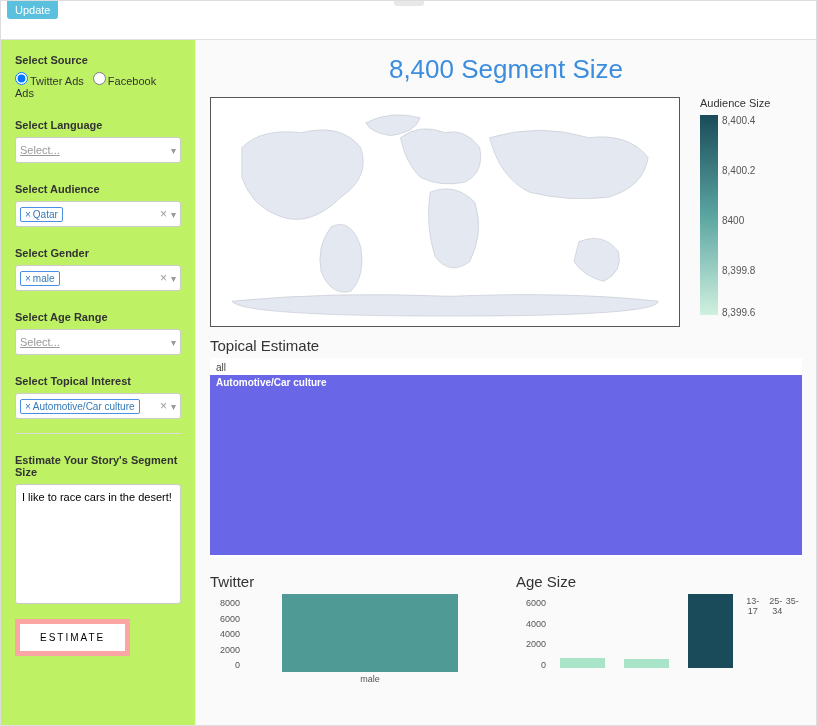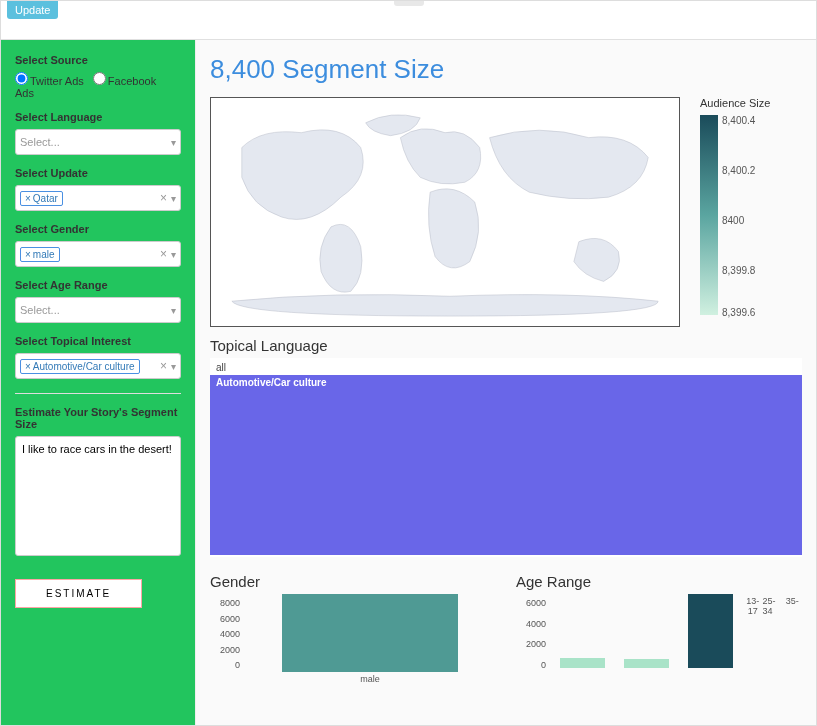--- a/index.html
+++ b/index.html
@@ -2,42 +2,42 @@
 <html><head>
 <meta charset="utf-8">
 <style>
 * { box-sizing: border-box; margin: 0; padding: 0; }
 body { font-family: Arial, Helvetica, sans-serif; font-size: 12px; background: #fff; color: #333; }
 .container { width: 817px; height: 726px; display: flex; flex-direction: column; border: 1px solid #ddd; }
 .topbar { height: 39px; background: #fff; border-bottom: 1px solid #e0e0e0; position: relative; }
 .topbar::before { content:""; position:absolute; top:0; left:50%; width:30px; height:5px; background:#e8e8e8; border-radius:0 0 3px 3px; transform:translateX(-50%); }
 .update-btn { background:#5bc0de; color:#fff; border:none; padding:3px 8px; font-size:11px; border-radius:0 0 3px 3px; cursor:pointer; margin-left:6px; }
 .main { flex:1; display:flex; }
-.sidebar { width:195px; padding:14px; border-right:1px solid #eee; background:#22c55e; overflow:hidden; }
+.sidebar { width:195px; padding:14px; border-right:1px solid #eee; background:#bef264; overflow:hidden; }
 .content { flex:1; padding:10px 14px 4px; background:#fafafa; overflow:hidden; }
 
-.lbl { font-weight:bold; font-size:11px; margin-bottom:6px; margin-top:12px; }
+.lbl { font-weight:bold; font-size:11px; margin-bottom:6px; margin-top:20px; }
 .lbl:first-child { margin-top:0; }
 .radio-row { font-size:11px; }
 .radio-row input { margin-right:2px; }
 .radio-row span { margin-right:6px; }
 
 .select-box { width:100%; border:1px solid #ccc; border-radius:3px; background:#fff; display:flex; align-items:center; padding:3px 4px; min-height:26px; cursor:pointer; }
-.select-box .placeholder { color:#999; font-size:11px; flex:1; }
+.select-box .placeholder { color:#999; font-size:11px; flex:1;text-decoration:underline; }
 .select-box .caret { color:#999; font-size:10px; }
 .tag { border:1px solid #4a90e2; color:#337ab7; background:#fff; border-radius:2px; font-size:10px; padding:1px 4px; display:inline-flex; align-items:center; margin-right:4px; }
 .tag .tx { color:#337ab7; margin-right:2px; font-weight:normal; }
 .sel-content { flex:1; display:flex; align-items:center; flex-wrap:wrap; }
 .clear-x { color:#999; font-size:12px; padding:0 4px; }
 
 .hr { border:none; border-top:1px solid #ddd; margin:14px 0 10px; }
 .textarea { width:100%; height:120px; border:1px solid #ccc; border-radius:3px; padding:6px; font-size:11px; resize:none; font-family:inherit; }
-.estimate-btn { margin-top:20px; border:1px solid #fca5a5; background:#fff; padding:8px 30px; font-size:10px; letter-spacing:2px; cursor:pointer; }
-
-.seg-title { color:#3c8dde; font-size:26px; font-weight:normal; text-align:left; margin:4px 0 12px; }
+.estimate-btn { margin-top:12px; border:5px solid #fca5a5; background:#fff; padding:8px 20px; font-size:10px; letter-spacing:2px; cursor:pointer; }
+
+.seg-title { color:#3c8dde; font-size:26px; font-weight:normal; text-align:center; margin:4px 0 12px; }
 .map-row { display:flex; }
 .map-box { width:470px; height:230px; border:1px solid #555; background:#fff; position:relative; }
 .legend { margin-left:20px; font-size:10px; }
 .legend-title { font-size:11px; margin-bottom:6px; }
 .legend-bar { width:18px; height:200px; background:linear-gradient(to top,#d0f0e0,#5aa5a0,#1a4b5a); position:relative; }
 .legend-tick { position:absolute; left:22px; font-size:10px; color:#555; white-space:nowrap; }
 
 .section-title { font-size:15px; color:#333; margin:10px 0 4px; }
 .ti-box { background:#fff; padding:2px 0; }
 .ti-all { font-size:10px; color:#444; padding:2px 6px; }
@@ -70,21 +70,21 @@
         <label><input type="radio" name="src" checked="" style=""><span>Twitter Ads</span></label>
         <label><input type="radio" name="src" style=""><span>Facebook Ads</span></label>
       </div>
 
       <div class="lbl">Select Language</div>
       <div class="select-box">
         <span class="placeholder">Select...</span>
         <span class="caret">▾</span>
       </div>
 
-      <div class="lbl">Select Update</div>
+      <div class="lbl">Select Audience</div>
       <div class="select-box">
         <span class="sel-content">
           <span class="tag">
               <span class="tx">×</span>
               <span>Qatar</span>
             </span>
         </span>
         <span class="clear-x">×</span>
         <span class="caret">▾</span>
       </div>
@@ -151,31 +151,31 @@
           <div class="legend-bar">
             <span class="legend-tick" style="top:0%">8,400.4</span>
             <span class="legend-tick" style="top:25%">8,400.2</span>
             <span class="legend-tick" style="top:50%">8400</span>
             <span class="legend-tick" style="top:75%">8,399.8</span>
             <span class="legend-tick" style="top:96%">8,399.6</span>
           </div>
         </div>
       </div>
 
-      <div class="section-title">Topical Language</div>
+      <div class="section-title">Topical Estimate</div>
       <div class="ti-box">
         <div class="ti-all">all</div>
         <div class="ti-bar">
             <span>Automotive/Car culture</span>
           </div>
       </div>
 
       <div class="bottom-charts">
         <div class="chart-col">
-          <div class="section-title">Gender</div>
+          <div class="section-title">Twitter</div>
           <div class="mini-chart">
             <div class="y-axis" id="gender-y">
                 <span>8000</span>
                 <span>6000</span>
                 <span>4000</span>
                 <span>2000</span>
                 <span>0</span>
               </div>
             <div style="flex:1;display:flex;flex-direction:column">
               <div class="plot-area">
@@ -185,21 +185,21 @@
                     </div>
                   </div>
                 </div>
               <div class="x-labels" id="gender-x">
                   <span style="flex: 1 1 0%; text-align: center;">male</span>
                 </div>
             </div>
           </div>
         </div>
         <div class="chart-col">
-          <div class="section-title">Age Range</div>
+          <div class="section-title">Age Size</div>
           <div class="mini-chart">
             <div class="y-axis" id="age-y">
                 <span>6000</span>
                 <span>4000</span>
                 <span>2000</span>
                 <span>0</span>
               </div>
             <div style="flex:1;display:flex;flex-direction:row">
               <div class="plot-area">
                   <div class="plot-bars" id="age-bars">
@@ -209,21 +209,21 @@
                     <div style="flex: 1 1 0%; height: 100%; display: flex; align-items: flex-end; justify-content: center;">
                       <div style="width: 70%; height: 11.6667%; background: rgb(169, 227, 200);"></div>
                     </div>
                     <div style="flex: 1 1 0%; height: 100%; display: flex; align-items: flex-end; justify-content: center;">
                       <div style="width: 70%; height: 100%; background: rgb(26, 75, 90);"></div>
                     </div>
                   </div>
                 </div>
               <div class="x-labels" id="age-x">
                   <span style="flex: 1 1 0%; text-align: center;">13-17</span>
-                  <span style="flex: 1 1 0%; text-align: left;">25-34</span>
+                  <span style="flex: 1 1 0%; text-align: right;">25-34</span>
                   <span style="flex: 1 1 0%; text-align: center;">35-</span>
                 </div>
             </div>
           </div>
         </div>
       </div>
 
     </div>
 
   </div>

